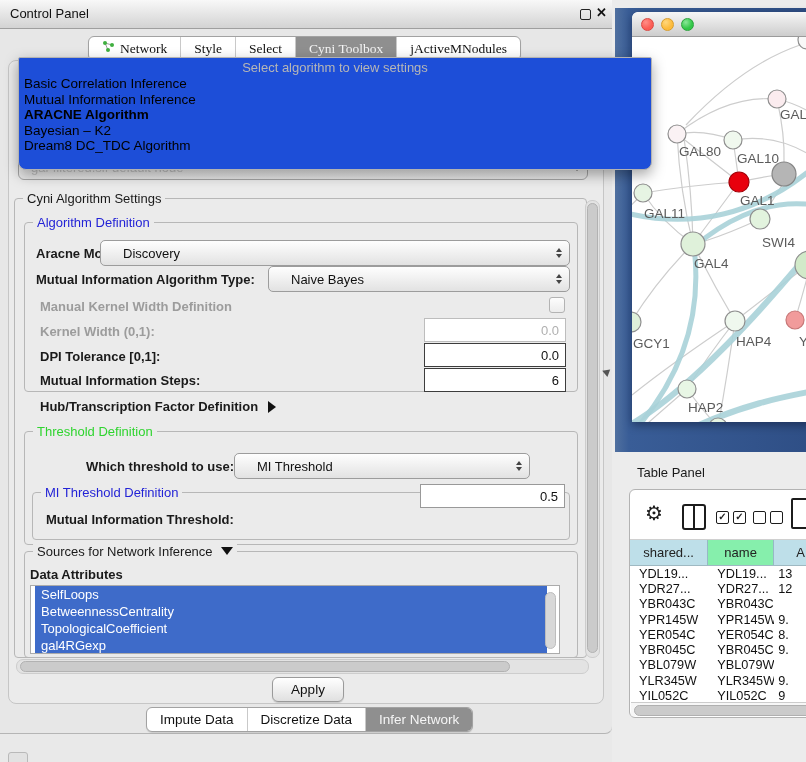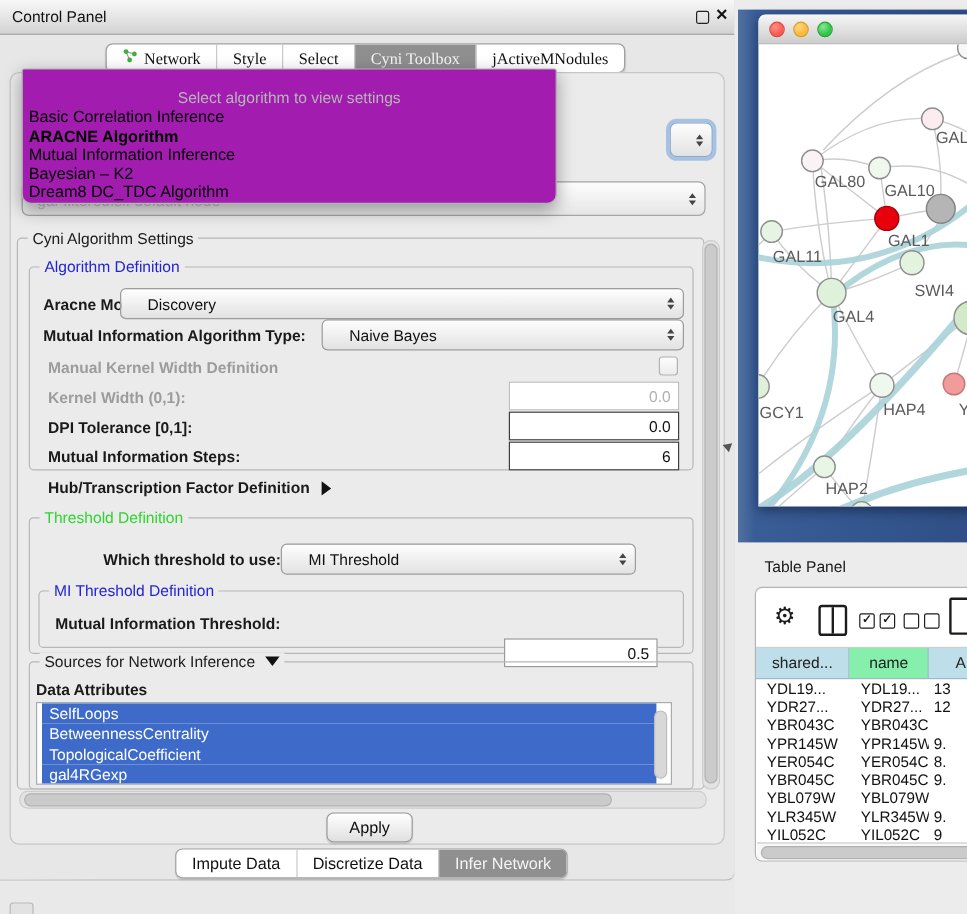--- a/index.html
+++ b/index.html
@@ -55,23 +55,23 @@
         color:#fff;font-size:13px;padding-left:6px;box-sizing:border-box;white-space:nowrap;}
   .ithumb{position:absolute;right:3px;top:6px;width:9px;height:55px;background:#d8d8d8;border:1px solid #bdbdbd;border-radius:6px;}
   
   .hscroll{position:absolute;background:#e3e3e3;border:1px solid #cdcdcd;border-radius:7px;}
   .hthumb{position:absolute;left:3px;top:1px;height:9px;background:#cbcbcb;border:1px solid #b2b2b2;border-radius:6px;}
   .vscroll{position:absolute;background:#e3e3e3;border:1px solid #cdcdcd;border-radius:7px;}
   .vthumb{position:absolute;left:1px;top:2px;width:9px;background:#cbcbcb;border:1px solid #b2b2b2;border-radius:6px;}
   .btn{position:absolute;border:1px solid #9a9a9a;border-radius:6px;background:linear-gradient(#ffffff,#e0e0e0);
         font-size:13.5px;color:#111;display:flex;align-items:center;justify-content:center;box-shadow:0 1px 1px rgba(0,0,0,.15);}
   
-  .dd{position:absolute;left:18px;top:57px;width:446px;height:113px;background:#a21caf;
+  .dd{position:absolute;left:18px;top:57px;width:634px;height:113px;background:#1d4ed8;
         border:1px solid #b2b2b2;border-radius:2px 2px 8px 8px;box-shadow:0 5px 14px rgba(0,0,0,.35);
-        z-index:30;padding-top:16px;box-sizing:border-box;}
+        z-index:30;padding-top:2px;box-sizing:border-box;}
   .dd .prompt{text-align:center;color:#b6b6b6;font-size:13px;height:16px;line-height:16px;}
   .dd .item{font-size:13.5px;line-height:15.6px;padding-left:5px;color:#000;white-space:nowrap;}
   .dd .item.bold{font-weight:bold;}
   .frag{position:absolute;left:558px;top:102px;width:34px;height:27px;border:1px solid #8aa8cc;border-radius:6px;
         background:linear-gradient(#fdfdfd,#e2e2e2);box-shadow:0 0 0 3px rgba(110,160,220,.55);z-index:5;}
   .netsel{position:absolute;left:18px;top:151px;width:570px;height:29px;border:1px solid #a5a5a5;border-radius:6px;
         background:linear-gradient(#fdfdfd,#e6e6e6);z-index:4;box-sizing:border-box;}
   .netsel .val{position:absolute;left:12px;top:8px;font-size:13px;color:#c2c2c2;white-space:nowrap;}
   .cursor{position:absolute;left:602px;top:368px;width:0;height:0;border-top:4px solid transparent;
         border-bottom:4px solid transparent;border-right:7px solid #555;transform:rotate(20deg);}
@@ -161,22 +161,22 @@
     <span class="spin">
         <i class="up"></i>
         <i class="dn"></i>
       </span>
   </div>
 
   <div class="dd">
     <div class="prompt">Select algorithm to view settings</div>
     <div id="ddItems">
         <div class="item">Basic Correlation Inference</div>
+        <div class="item">Mutual Information Inference</div>
         <div class="item bold">ARACNE Algorithm</div>
-        <div class="item">Mutual Information Inference</div>
         <div class="item">Bayesian – K2</div>
         <div class="item">Dream8 DC_TDC Algorithm</div>
       </div>
   </div>
 
   <div class="grp" style="left:14px;top:198px;width:571px;height:458px;">
     <span class="gtitle">Cyni Algorithm Settings</span>
   </div>
 
   <div class="grp" style="left:24px;top:222px;width:552px;height:168px;">
@@ -225,21 +225,21 @@
     <span>MI Threshold</span>
     <span class="spin">
         <i class="up"></i>
         <i class="dn"></i>
       </span>
   </div>
   <div class="grp" style="left:32px;top:492px;width:536px;height:46px;">
     <span class="gtitle blue">MI Threshold Definition</span>
   </div>
   <span class="lbl" style="left:46px;top:512px;">Mutual Information Threshold:</span>
-  <div class="field" style="left:420px;top:532px;width:128px;height:24px;">
+  <div class="field" style="left:420px;top:484px;width:145px;height:24px;">
     <span>0.5</span>
   </div>
 
   <div class="grp" style="left:24px;top:551px;width:552px;height:105px;">
     <span class="gtitle">
       <span>Sources for Network Inference</span><span class="tri-d"></span>
     </span>
   </div>
   <span class="lbl" style="left:30px;top:567px;">Data Attributes</span>
   <div class="listbox" style="left:30px;top:585px;width:530px;height:69px;">

